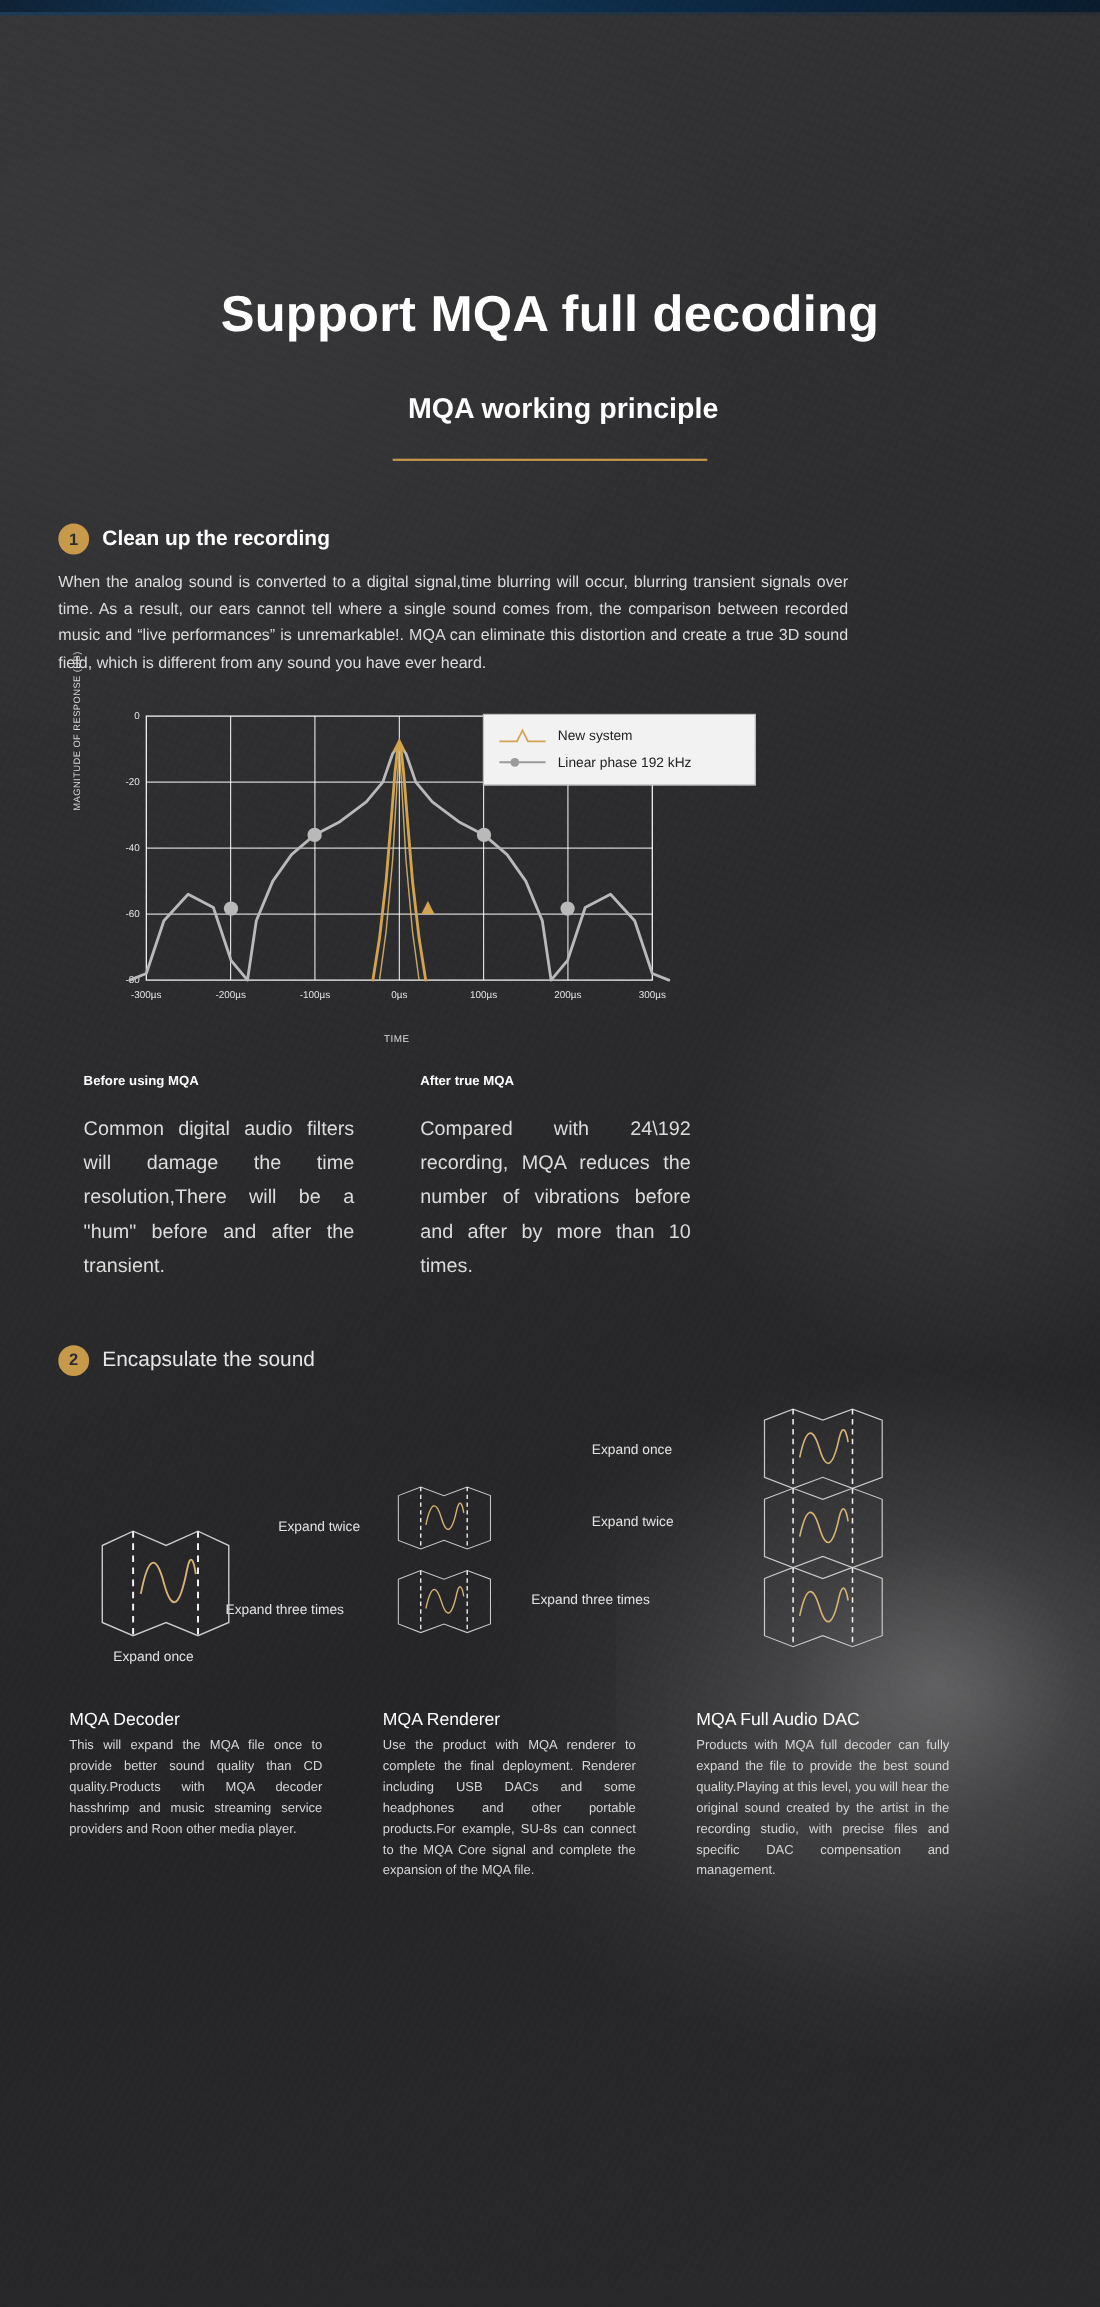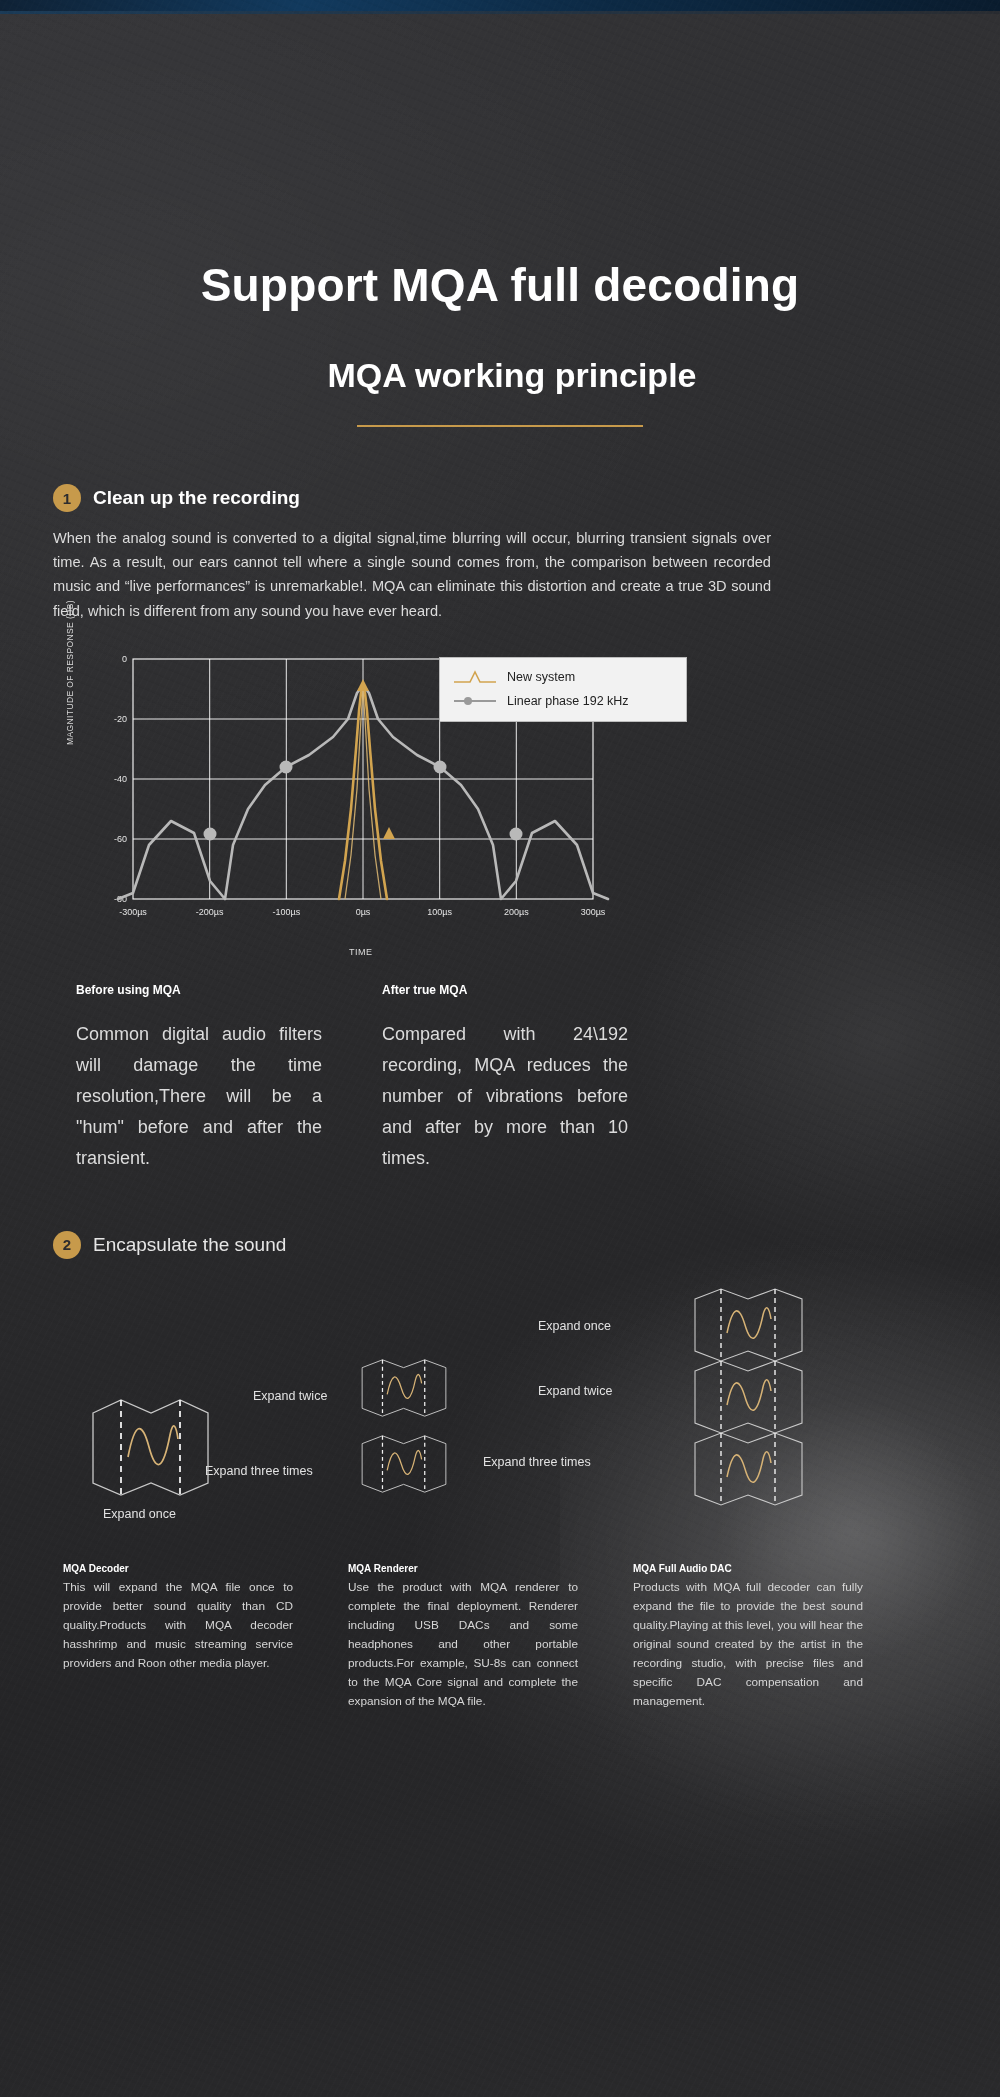--- a/index.html
+++ b/index.html
@@ -68,21 +68,21 @@
     text-align: center;
     font-size: 46px;
     font-weight: bold;
     color: #ffffff;
     letter-spacing: .2px;
   }
   h2.subtitle {
     margin: 0;
     padding-top: 44px;
     text-align: center;
-    font-size: 34px;
+    font-size: 26px;
     font-weight: bold;
     color: #ffffff;
     padding-left: 24px;
   }
   .divider {
     width: 286px;
     height: 2px;
     background: #c79a4b;
     margin: 30px auto 0;
   }
@@ -210,22 +210,22 @@
   }
 
   .cards {
     display: flex;
     gap: 55px;
     padding-left: 10px;
     margin-top: 6px;
   }
   .card { width: 230px; }
   .card-title {
-    font-size: 10px;
-    font-weight: bold;
+    font-size: 16px;
+    font-weight: normal;
     color: #ffffff;
     margin: 0 0 4px 0;
   }
   .card-text {
     margin: 0;
     font-size: 11.8px;
     line-height: 1.62;
     color: #d6d6d6;
     text-align: justify;
   }

